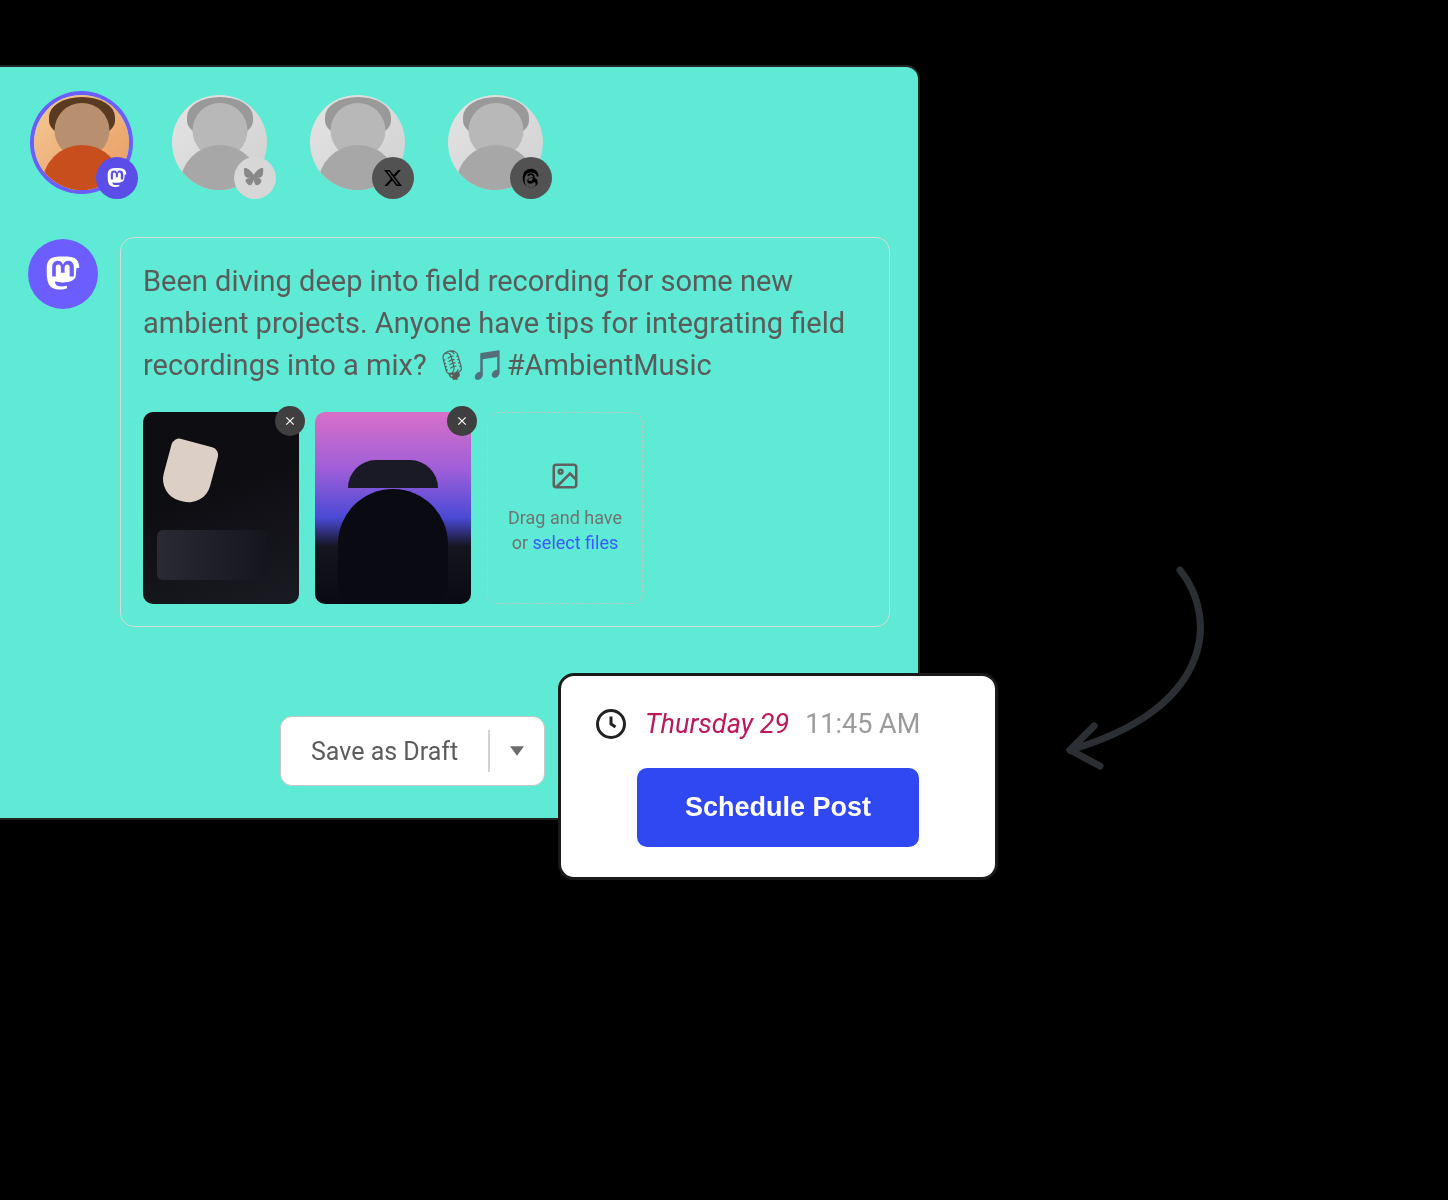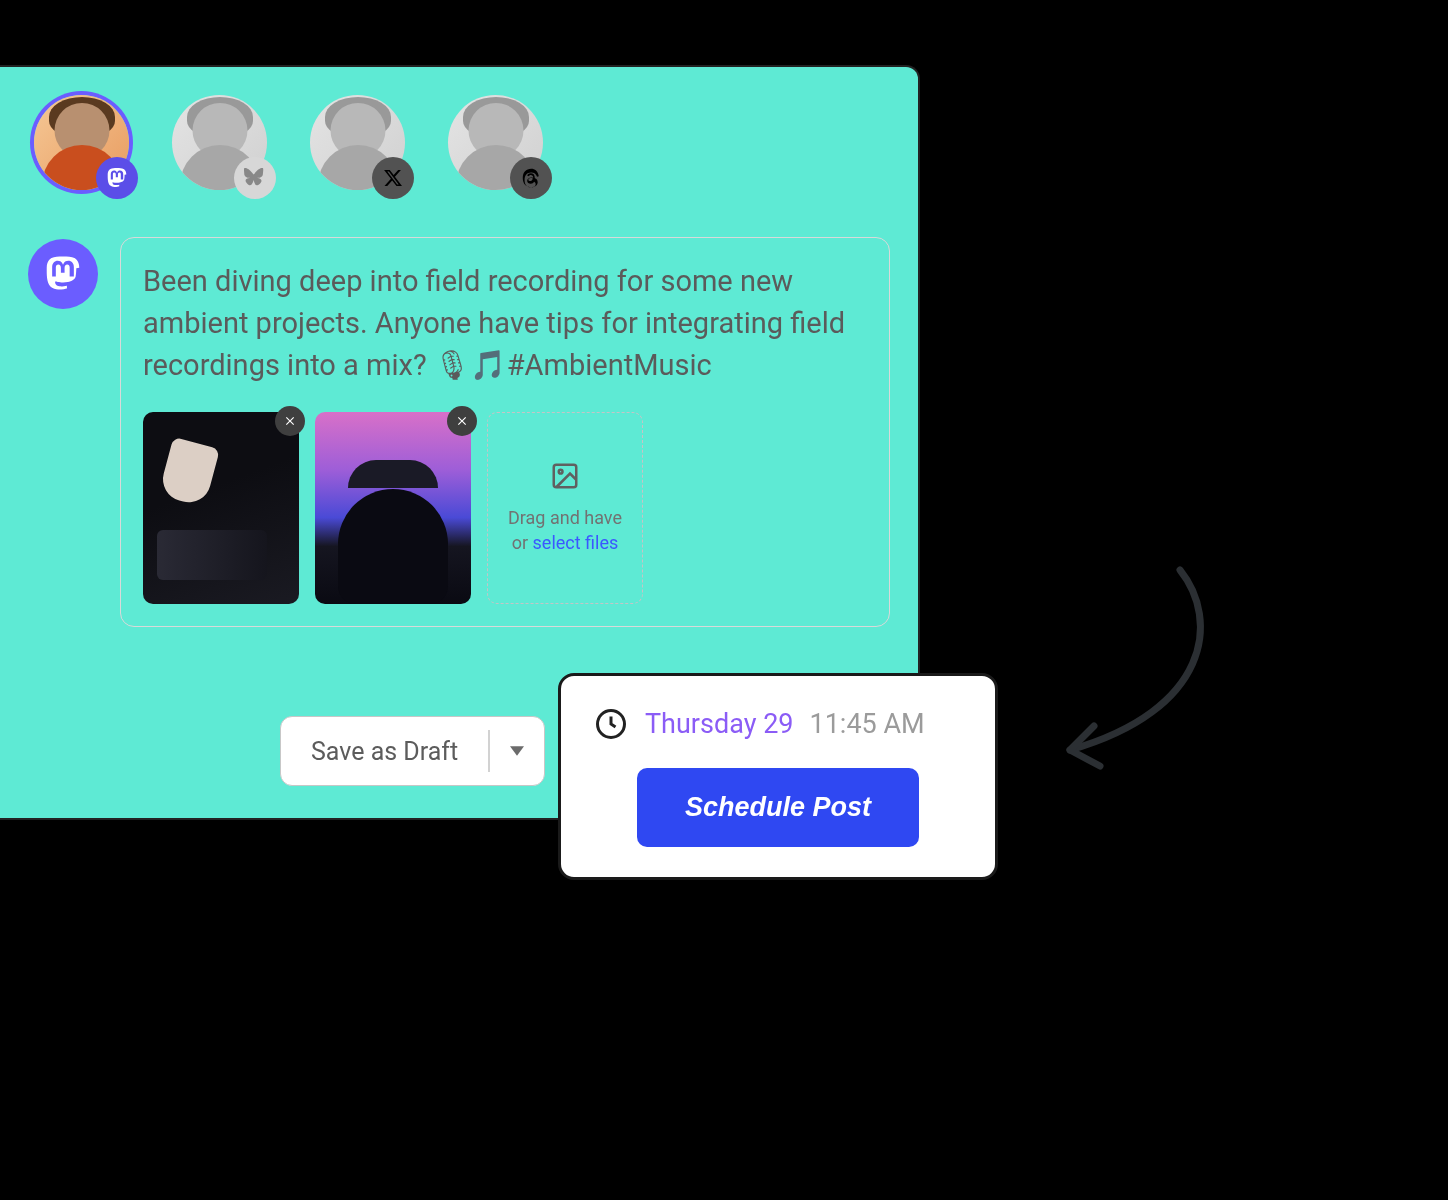--- a/index.html
+++ b/index.html
@@ -247,35 +247,34 @@
       padding: 30px 32px 30px 32px;
       box-shadow: 12px 14px 0 0 rgba(0,0,0,0.28), 22px 24px 0 0 rgba(0,0,0,0.12);
     }
     .schedule-when {
       display: flex;
       align-items: center;
       gap: 16px;
       font-size: 27px;
       margin-bottom: 26px;
     }
-    .schedule-when .date { color: #8b5cf6; }
+    .schedule-when .date { color: #be185d; font-style: italic; }
     .schedule-when .time { color: #9b9b9b; }
     .schedule-when svg { width: 36px; height: 36px; stroke: #222; fill: none; stroke-width: 2; }
     .schedule-btn {
       display: block;
       margin: 0 auto;
       background: #2f48f2;
       color: #fff;
       font-size: 27px;
       font-weight: 600;
       border: none;
       border-radius: 10px;
       padding: 24px 48px;
       cursor: pointer;
-      font-style: italic;
     }
 
     .arrow-deco {
       position: absolute;
       left: 1010px;
       top: 560px;
       pointer-events: none;
     }
   </style>
 </head>

